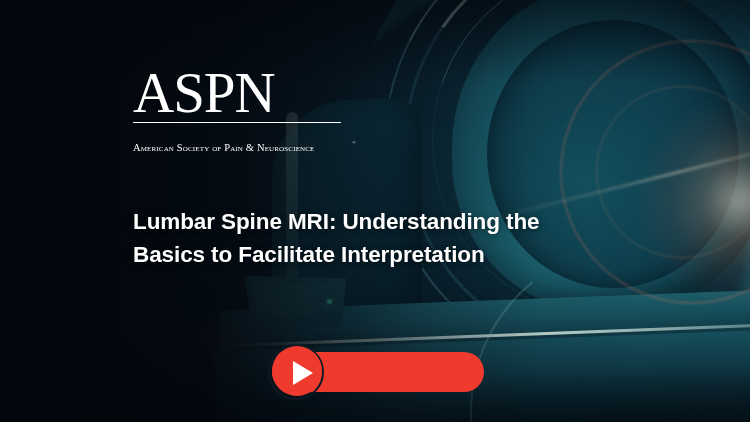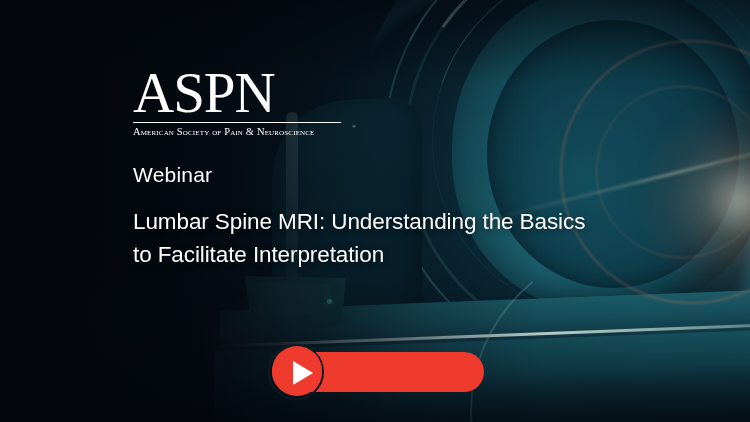--- a/index.html
+++ b/index.html
@@ -293,21 +293,21 @@
     white-space: nowrap;
   }
   .logo-rule {
     margin-top: 2px;
     width: 208px;
     height: 1px;
     background: #ffffff;
   }
   .logo-tagline {
     position: relative;
-    margin-top: 3px;
+    margin-top: 19px;
     font-family: "Liberation Serif", "DejaVu Serif", serif;
     font-size: 10.5px;
     letter-spacing: 0.15px;
     color: #ffffff;
     white-space: nowrap;
     font-variant: small-caps;
   }
   .logo-tagline .tm {
     position: absolute;
     right: -8px;
@@ -323,21 +323,21 @@
     font-weight: 400;
     color: #ffffff;
     letter-spacing: 0.2px;
   }
 
   .headline {
     position: absolute;
     left: 133px; top: 205px;
     width: 470px;
     font-size: 22.5px;
-    font-weight: normal;
+    font-weight: bold;
     line-height: 33px;
     color: #ffffff;
     letter-spacing: -0.1px;
     text-shadow: 0 1px 6px rgba(0,0,0,0.55);
   }
 
   
   .cta {
     position: absolute;
     left: 268px; top: 344px;
@@ -442,21 +442,20 @@
 
     <div class="logo-block">
       <div class="logo-mark">ASPN</div>
       <div class="logo-rule"></div>
       <div class="logo-tagline">
         <span>American Society of Pain &amp; Neuroscience</span>
         <span class="tm">®</span>
       </div>
     </div>
 
-    <div class="kicker">Webinar</div>
 
     <div class="headline">Lumbar Spine MRI: Understanding the Basics to Facilitate Interpretation</div>
 
     <div class="cta">
       <div class="cta-pill"></div>
       <div class="cta-circle-ring"></div>
       <div class="cta-circle">
         <div class="cta-play"></div>
       </div>
     </div>

